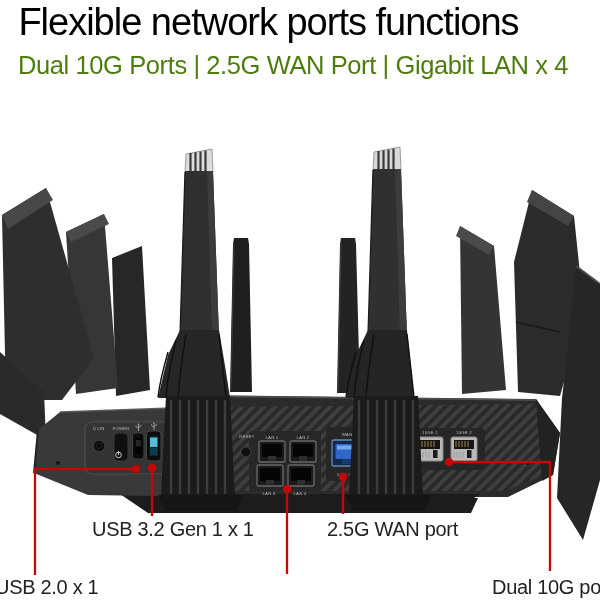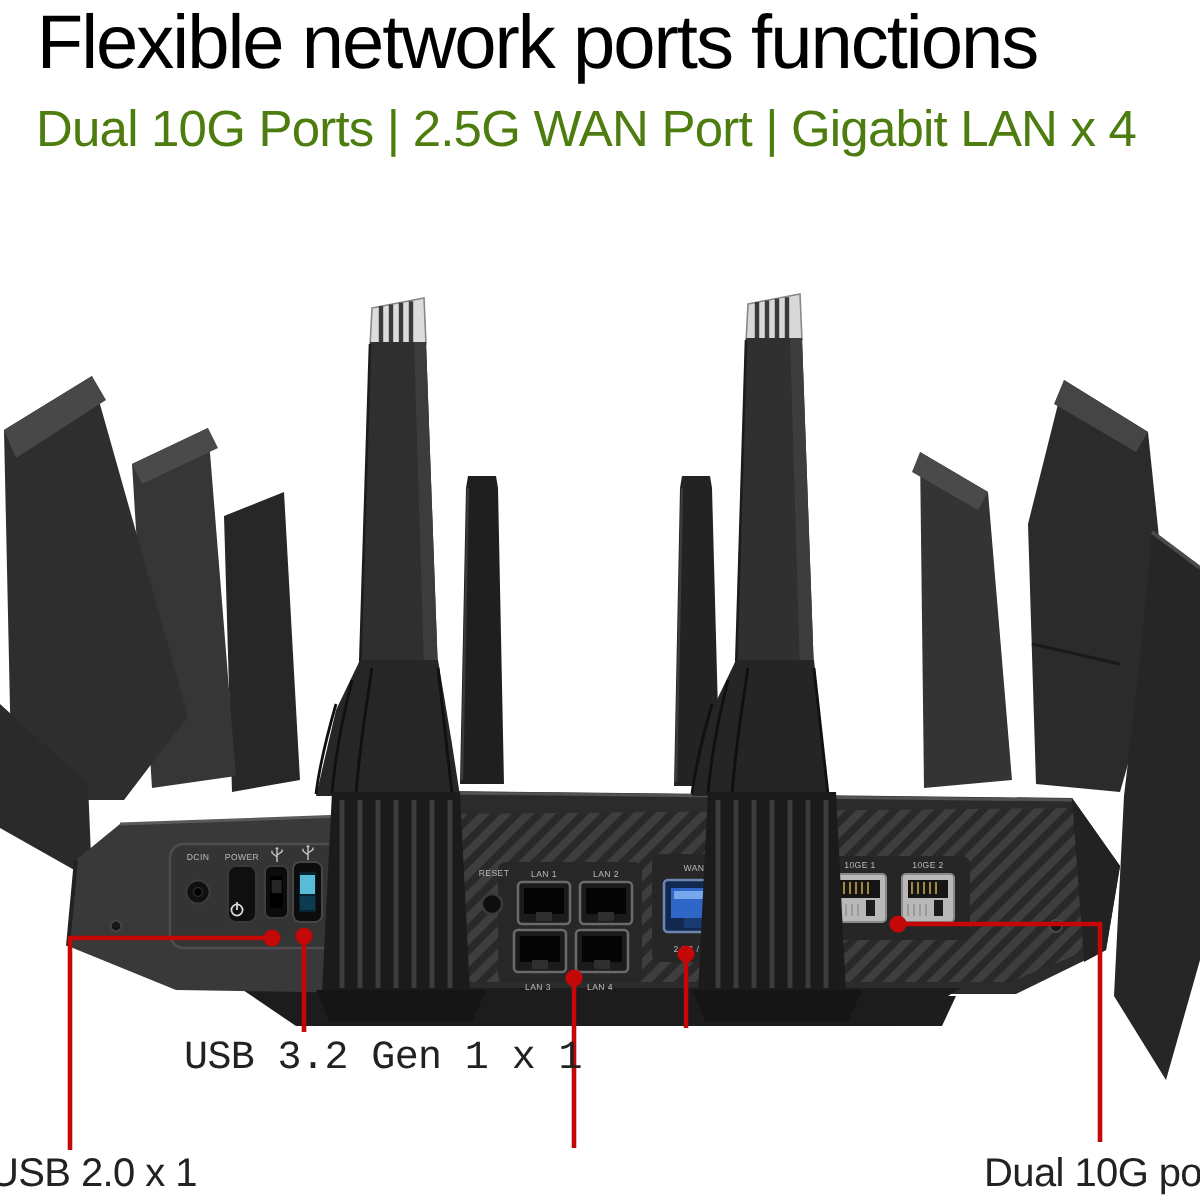--- a/index.html
+++ b/index.html
@@ -3,21 +3,21 @@
 <meta charset="utf-8">
 <style>
   html,body{margin:0;padding:0;background:#fff;}
   #stage{position:relative;width:600px;height:600px;overflow:hidden;background:#fff;
          font-family:"Liberation Sans",sans-serif;}
   .title{position:absolute;top:1px;left:0;width:537px;text-align:center;
          font-size:38px;letter-spacing:-1px;color:#000;white-space:nowrap;}
   .subtitle{position:absolute;top:51px;left:18px;width:600px;text-align:left;
          font-size:25.5px;letter-spacing:-.4px;color:#4d7c0f;white-space:nowrap;}
   .callout{position:absolute;font-size:20px;letter-spacing:-.3px;color:#222;white-space:nowrap;}
-  #co-usb32{left:92px;top:518px;font-family:Liberation Mono, monospace;}
+  #co-usb32{left:92px;top:518px;}
   #co-wan{left:327px;top:518px;}
   #co-usb20{left:-5px;top:576px;}
   #co-lan{left:166px;top:576px;}
   #co-10g{left:492px;top:576px;}
   svg{position:absolute;left:0;top:0;}
   .tiny{font-size:4.3px;fill:#b9b9b9;letter-spacing:.2px;}
 </style>
 </head>
 <body>
 
@@ -208,16 +208,17 @@
     <g fill="#c40707">
       <circle cx="136" cy="469" r="4.3"></circle>
       <circle cx="152" cy="468" r="4.3"></circle>
       <circle cx="287" cy="489" r="4.3"></circle>
       <circle cx="343" cy="477" r="4.3"></circle>
       <circle cx="449" cy="462" r="4.3"></circle>
     </g>
   </svg>
 
   <div class="callout" id="co-usb32">USB 3.2 Gen 1 x 1</div>
+  <div class="callout" id="co-wan">2.5G WAN port</div>
   <div class="callout" id="co-usb20">USB 2.0 x 1</div>
   <div class="callout" id="co-10g">Dual 10G ports</div>
 
 </div>
 
 </body></html>

